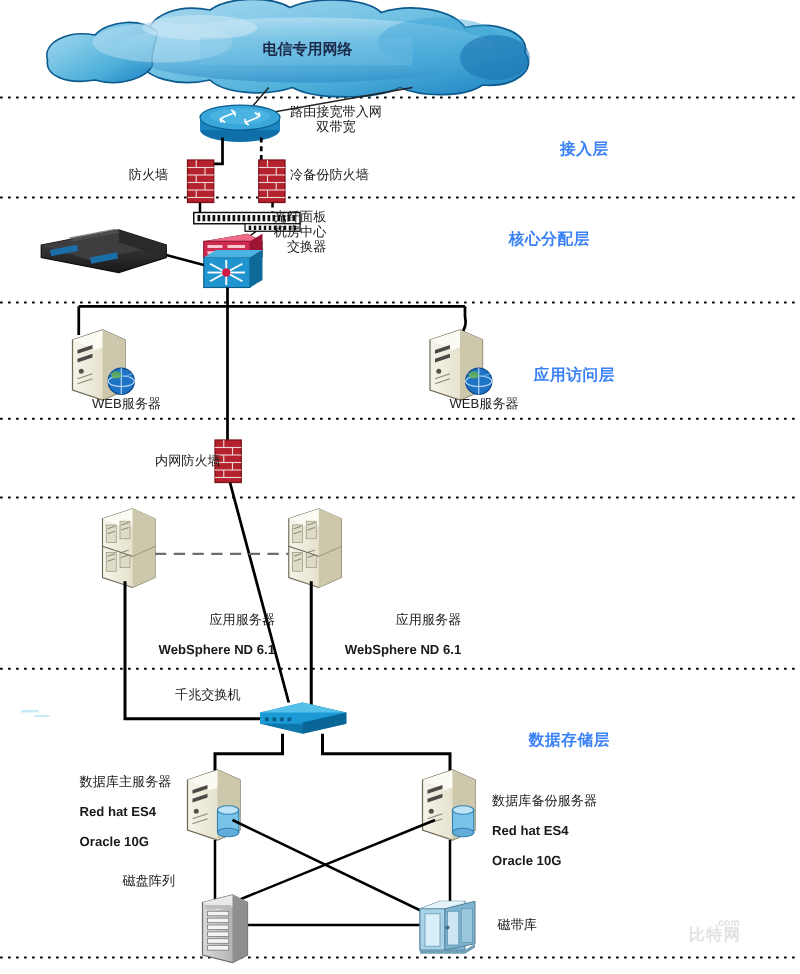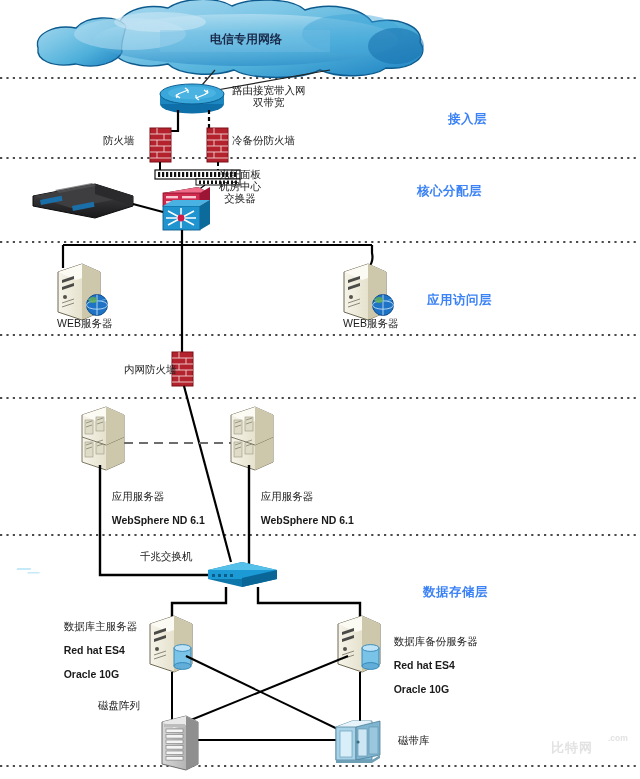--- a/index.html
+++ b/index.html
@@ -1,21 +1,21 @@
 <!DOCTYPE html>
 <html><head>
 <meta charset="utf-8">
 <style>
   html,body{margin:0;padding:0;background:#fff;}
   body{font-family:"Liberation Sans","DejaVu Sans",sans-serif;}
   #stage{position:relative;width:640px;height:779px;background:#ffffff;overflow:hidden;}
   .svgroot{position:absolute;left:0;top:0;width:640px;height:779px;}
   .lbl{position:absolute;white-space:pre;line-height:1.15;}
   .zone-label{color:#3b82f6;font-size:12.5px;font-weight:600;letter-spacing:.5px;}
-  .node-label{color:#1a1a1a;font-size:10.5px;text-align:left;}
+  .node-label{color:#1a1a1a;font-size:10.5px;text-align:right;}
   .node-label b{font-weight:bold;}
   .cloud-label{color:#1b2a4a;font-size:12px;font-weight:600;}
   .wm{position:absolute;color:#e2e2e2;font-weight:bold;}
 </style>
 </head>
 <body>
 
 <div id="stage">
 
   <svg class="svgroot" viewBox="0 0 640 779">
@@ -431,21 +431,21 @@
 
   <div class="lbl cloud-label" style="left:182px;top:33px;padding-left:28px;">电信专用网络</div>
 
   <div class="lbl node-label" style="left:232px;top:84px;text-align:center;">路由接宽带入网
 双带宽</div>
 
   <div class="lbl node-label" style="left:103px;top:134px;">防火墙</div>
 
   <div class="lbl node-label" style="left:232px;top:134px;">冷备份防火墙</div>
 
-  <div class="lbl node-label" style="left:219px;top:168px;text-align:center;">光纤面板
+  <div class="lbl node-label" style="left:219px;top:168px;text-align:right;">光纤面板
 机房中心
 交换器</div>
 
   <div class="lbl node-label" style="left:57px;top:317px;width:72px;">WEB服务器</div>
 
   <div class="lbl node-label" style="left:343px;top:317px;width:72px;">WEB服务器</div>
 
   <div class="lbl node-label" style="left:124px;top:363px;">内网防火墙</div>
 
   <div class="lbl node-label" style="left:100px;top:478px;width:120px;">
@@ -470,20 +470,20 @@
     <span>数据库备份服务器</span><br>
     <b>Red hat ES4</b><br>
     <b>Oracle 10G</b>
   </div>
 
   <div class="lbl node-label" style="left:98px;top:699px;">磁盘阵列</div>
 
   <div class="lbl node-label" style="left:398px;top:734px;">磁带库</div>
 
   <div class="lbl zone-label" style="left:448px;top:112px;">接入层</div>
-  <div class="lbl zone-label" style="left:417px;top:184px;">核心分配层</div>
+  <div class="lbl zone-label" style="left:407px;top:184px;">核心分配层</div>
   <div class="lbl zone-label" style="left:427px;top:293px;">应用访问层</div>
   <div class="lbl zone-label" style="left:423px;top:585px;">数据存储层</div>
 
-  <div class="wm" style="left:608px;top:733px;font-size:8.5px;">.com</div>
+  <div class="wm" style="left:572px;top:733px;font-size:8.5px;">.com</div>
   <div class="wm" style="left:551px;top:739px;font-size:13px;letter-spacing:1px;">比特网</div>
 
 </div>
 
 </body></html>

